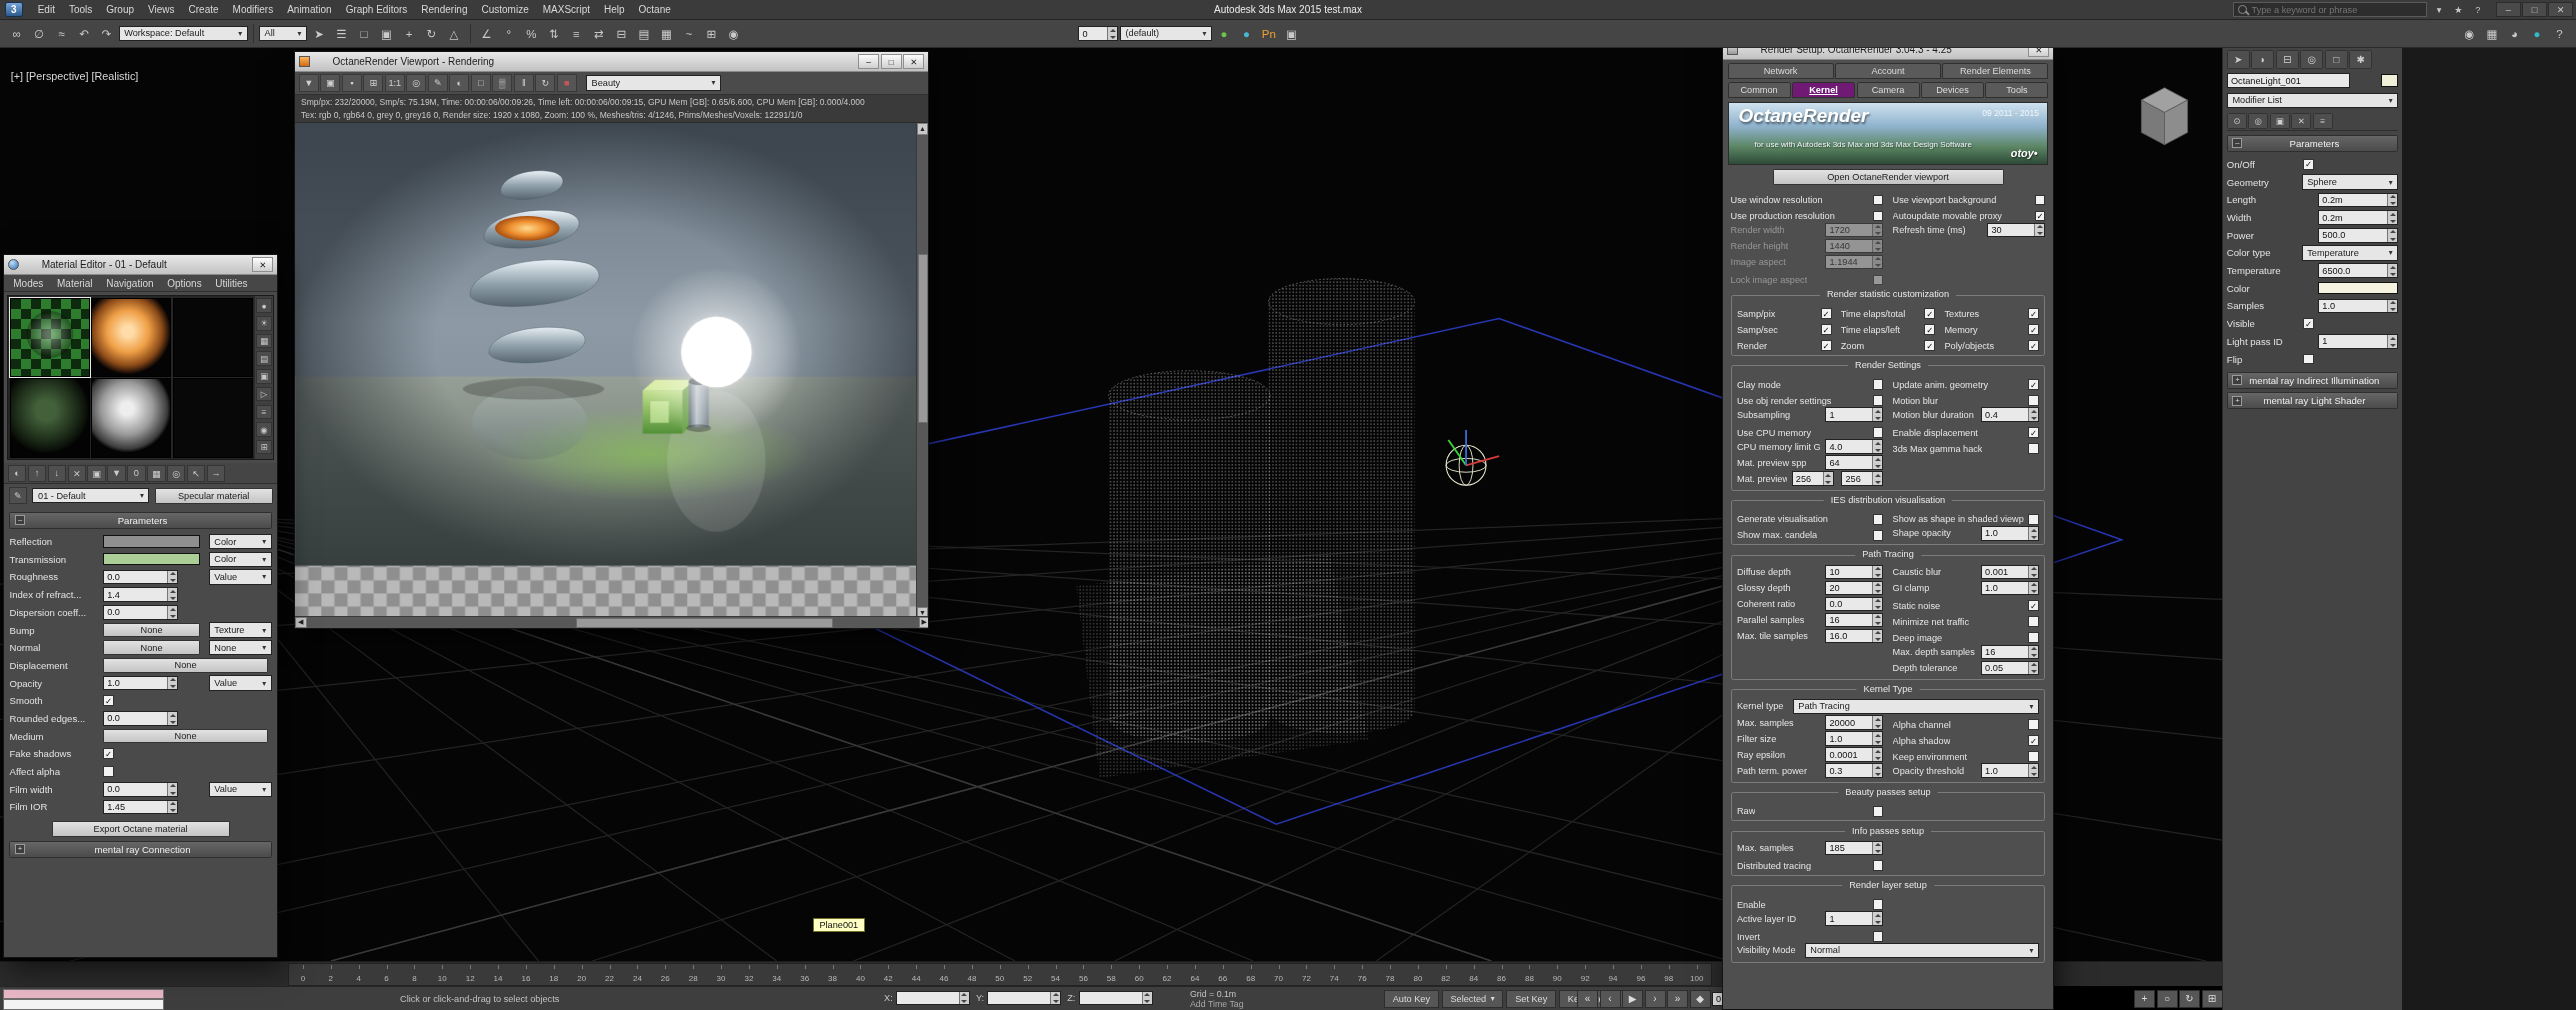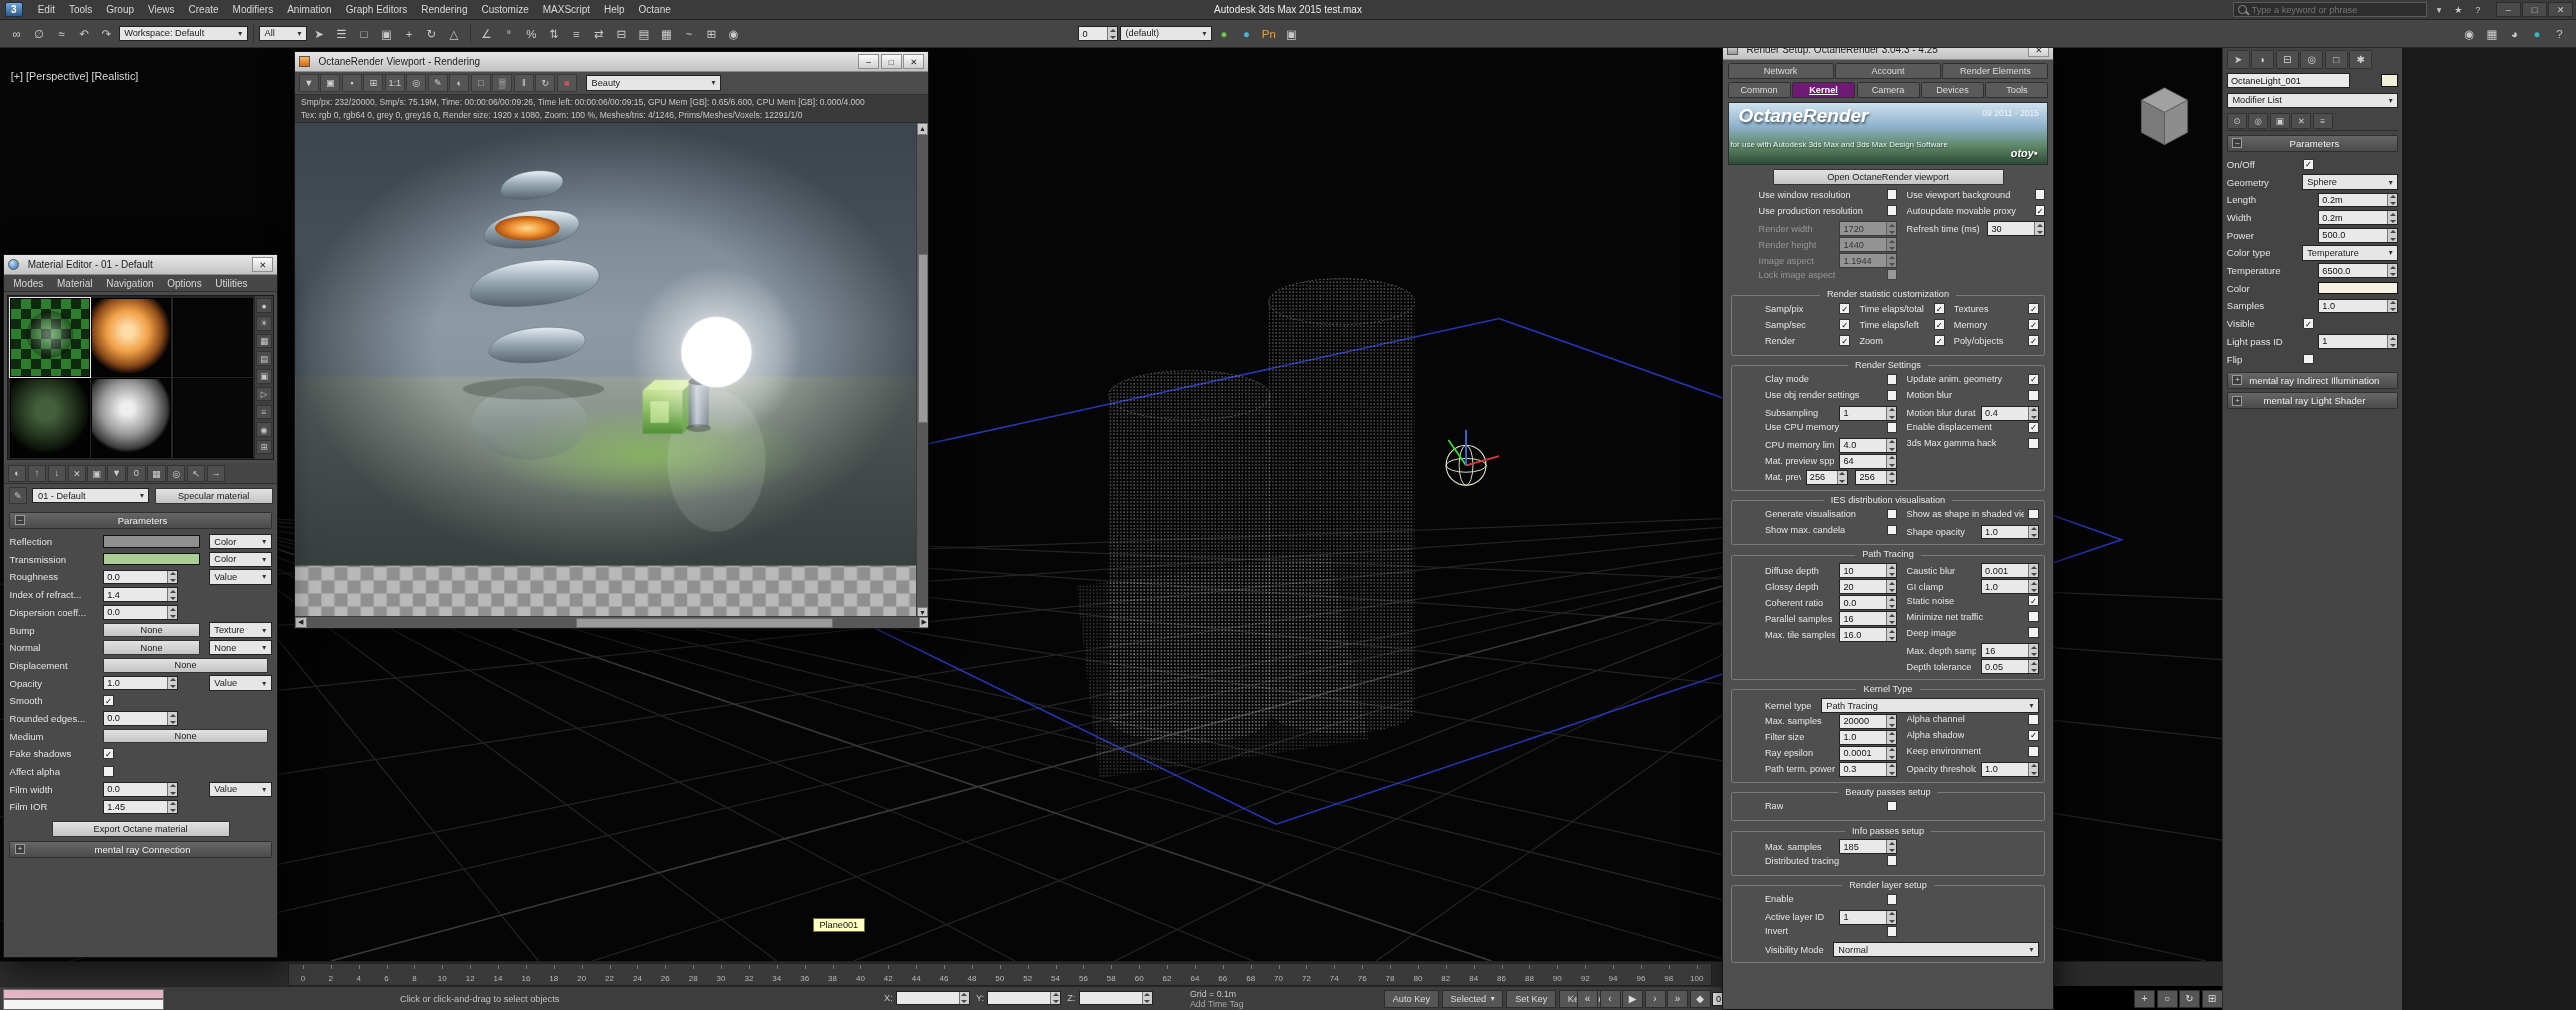--- a/index.html
+++ b/index.html
@@ -113,21 +113,21 @@
   .rollout { height:17px; background:linear-gradient(#666,#4b4b4b); border:0.8px solid #2e2e2e;
      border-radius:1.5px; display:flex; align-items:center; margin:3.8px 0; font-size:9.6px; color:#f0f0f0; }
   .rollout .pm { width:10px; height:10px; border:0.8px solid #9a9a9a; background:#3d3d3d; color:#ddd;
      font-size:7.7px; line-height:8.5px; display:flex; align-items:center; justify-content:center; margin:0 4.6px; }
   .rollout .rt { flex:1; text-align:center; padding-right:15.4px; white-space:nowrap; overflow:hidden; }
 
   
   .window { position:absolute; background:#4a4a4a; border:0.8px solid #141414;
      box-shadow:4.6px 9.2px 28px rgba(0,0,0,.65); }
   .titlebar { height:20px; background:linear-gradient(#e8e8e8,#c2c2c2); border-bottom:0.8px solid #8a8a8a;
-     display:flex; align-items:center; padding:0 3.8px; color:#1c1c1c; font-size:10px; gap:9px; }
+     display:flex; align-items:center; padding:0 3.8px; color:#1c1c1c; font-size:10px; gap:23px; }
   .titlebar .ttl { flex:1; white-space:nowrap; overflow:hidden; }
   .tic { width:10.8px; height:10.8px; border:0.8px solid #555; }
   .tic.orange { background:linear-gradient(#ffb45a,#d06a12); }
   .tic.sphere { background:radial-gradient(circle at 35% 30%, #bfe0ff, #2d6da8); border-radius:50%; }
   .tic.gray { background:linear-gradient(#ddd,#999); }
   .tb-btn { width:21px; height:14.6px; background:linear-gradient(#fdfdfd,#cfcfcf); border:0.8px solid #8e8e8e;
      display:flex; align-items:center; justify-content:center; font-size:8.5px; color:#222; }
 
   
   #material-editor { left:3.1px; top:254px; width:275px; height:704px; z-index:30; }
@@ -194,33 +194,33 @@
   
   #render-setup { left:1722px; top:39px; width:332px; height:971px; z-index:40; background:#4f4f4f; overflow:hidden; }
   .tabs-row { display:flex; margin:3.1px 4.6px 0; gap:1.5px; }
   .tab { flex:1; height:16px; background:#5a5a5a; border:0.8px solid #2f2f2f; display:flex; align-items:center;
      justify-content:center; font-size:9.2px; color:#ddd; border-radius:2.3px 2.3px 0 0; white-space:nowrap; overflow:hidden; }
   .tab.active { background:#701a75; color:#fff; font-weight:bold;text-decoration:underline; }
   #rs-banner { position:relative; margin:3.8px 5.4px; height:63px; border:0.8px solid #2c2c2c;
      background:linear-gradient(180deg,#cfe2ef 0%,#8fb3cd 38%,#5b8563 72%,#2d4a37 100%); overflow:hidden; }
   #rs-banner .brand { position:absolute; left:9.2px; top:2px; color:#fff; font-size:19px; font-weight:bold;
      font-style:italic; text-shadow:0.8px 1.5px 2.3px rgba(0,0,0,.55); }
-  #rs-banner .tagline { position:absolute; left:1px; top:37px; color:#eef4f8; font-size:8px;
+  #rs-banner .tagline { position:absolute; left:25px; top:37px; color:#eef4f8; font-size:8px;
      text-shadow:0.8px 0.8px 1.5px rgba(0,0,0,.5); }
   #rs-banner .years { position:absolute; right:7.7px; top:4.6px; color:#f2f6f9; font-size:8.5px; }
   #rs-banner .otoy { position:absolute; right:9.2px; bottom:4.6px; color:#fff; font-size:10.8px; font-weight:bold;
      font-style:italic; text-shadow:0.8px 0.8px 1.5px rgba(0,0,0,.6); }
   #rs-open-btn { width:231px; margin:3.1px auto 4.6px; }
   .rs-body { padding:0 1.5px; }
   .group { position:relative; margin:1.5px 6.1px; }
   .group.boxed { border:0.8px solid #7c7c7c; border-radius:2.3px; margin:9.2px 6.1px 4.6px; padding:7.7px 5.4px 3.8px; }
   .group-title { display:none; }
   .group.boxed > .group-title { display:block; position:absolute; top:-6.1px; left:50%;
      transform:translateX(-50%); background:#4f4f4f; padding:0 7px; font-size:9.2px; color:#e8e8e8; white-space:nowrap; }
-  .rs-row { display:flex; gap:9.2px; height:16px; align-items:flex-start;margin-left:28px; }
+  .rs-row { display:flex; gap:9.2px; height:16px; align-items:flex-end; }
   .cell { flex:1; display:flex; align-items:center; gap:4.6px; font-size:9.2px; color:#e6e6e6; min-width:0; }
   .cell .lbl { white-space:nowrap; overflow:hidden; }
   .cell .cb { margin-left:auto; }
   .cell .fld { margin-left:auto; width:58px; min-width:58px; }
   .cell .fld.small { width:42px; min-width:42px; }
   .t-drop .dd { flex:1; margin-left:4.6px; }
 </style>
 </head>
 <body>
 

